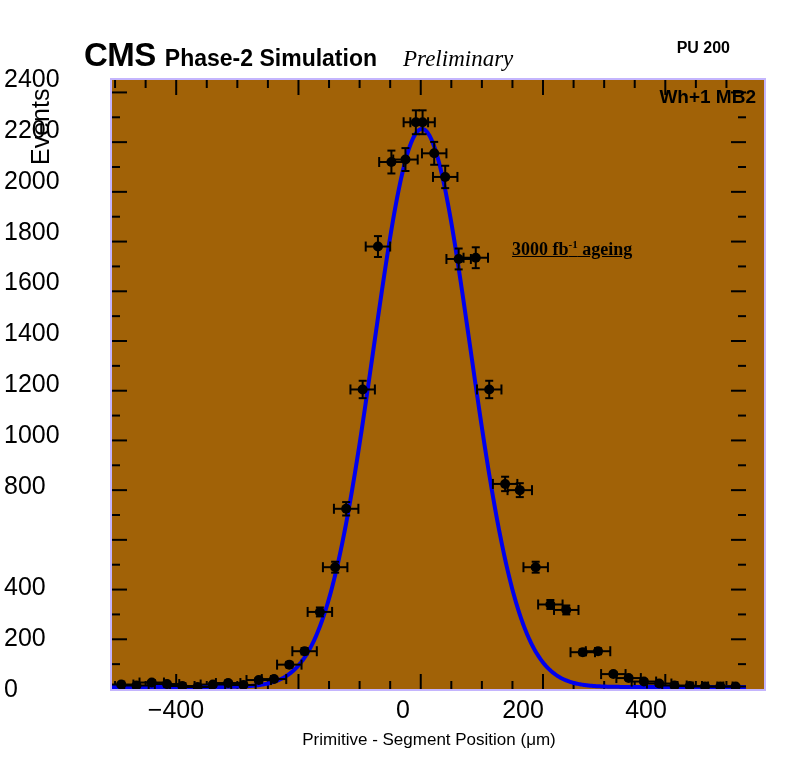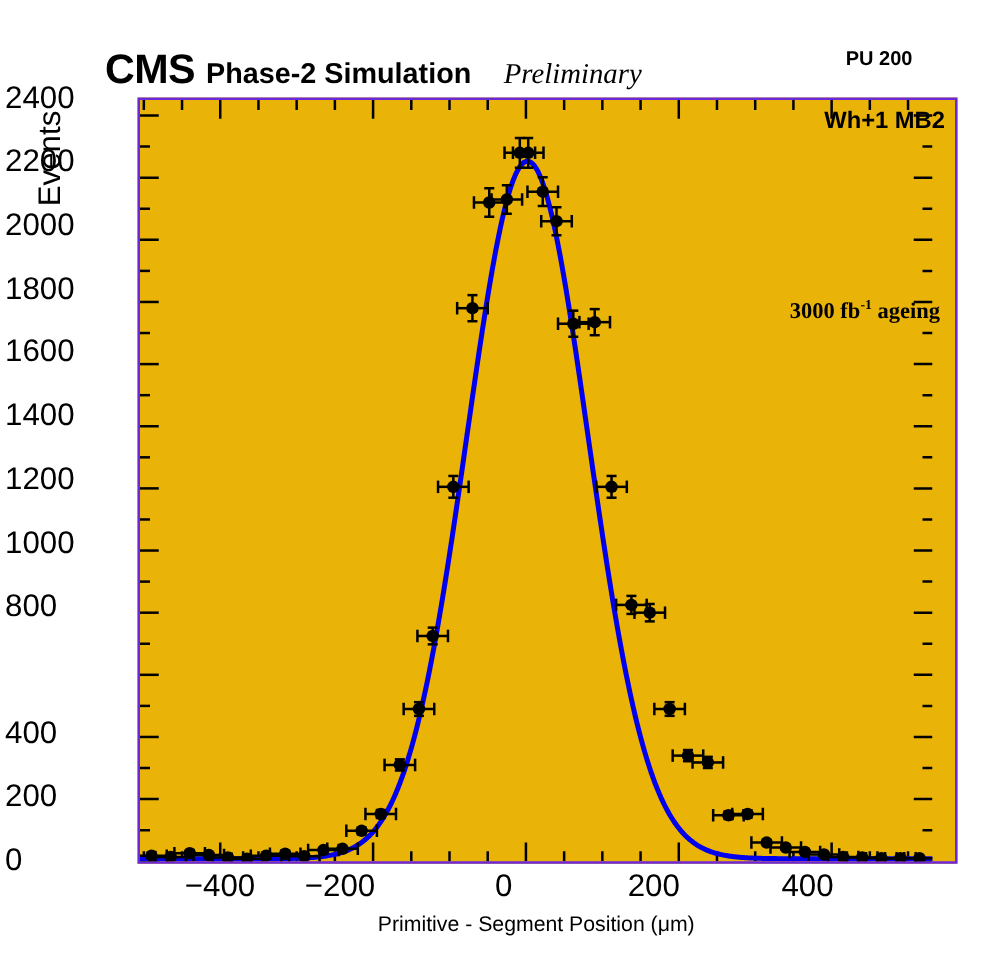--- a/index.html
+++ b/index.html
@@ -12,25 +12,25 @@
   .hdr-left{position:absolute;left:84px;top:0;display:flex;align-items:baseline;text-align:center;}
   .cms{font-weight:bold;font-size:33px;letter-spacing:-.5px;line-height:1;}
   .phase{font-weight:bold;font-size:23px;margin-left:9px;line-height:1;}
   .prelim{font-family:"Liberation Serif",serif;font-style:italic;
           font-size:23px;margin-left:26px;line-height:1;}
   .hdr-right{position:absolute;right:66px;top:2px;
              font-weight:bold;font-size:16px;line-height:1;text-align:center;}
 
   
   .frame{position:absolute;left:110px;top:78px;width:656px;height:613px;
-         border:2px solid #6d28d9;box-sizing:border-box;background:#eab308;}
+         border:2px solid #c4b5fd;box-sizing:border-box;background:#a16207;}
   .inplot-label{position:absolute;right:8px;top:6px;
                 font-weight:bold;font-size:19px;}
 
-  .ann{position:absolute;text-align:right;white-space:nowrap;}
+  .ann{position:absolute;text-align:left;white-space:nowrap;text-decoration:underline;}
   .ann1{left:400px;top:158px;width:240px;font-family:"Liberation Serif",serif;
         font-weight:bold;font-size:18px;}
   .ann1 sup{font-size:11px;vertical-align:super;}
   .ann2{left:400px;top:200px;width:240px;font-size:19px;}
 
   
   .ylab{position:absolute;font-size:25px;white-space:nowrap;
         transform:rotate(-90deg);transform-origin:left top;
         left:26px;top:165px;}
   .xlab{position:absolute;left:110px;top:730px;width:638px;
@@ -67,21 +67,20 @@
     <div class="ytick" style="top:422px">1000</div>
     <div class="ytick" style="top:473px">800</div>
     <div class="ytick" style="top:574px">400</div>
     <div class="ytick" style="top:625px">200</div>
     <div class="ytick" style="top:676px">0</div>
   </div>
 
   <div class="ylab">Events</div>
 
   <div class="xtick" style="left:116px">−400</div>
-  <div class="xtick" style="left:212px">−200</div>
   <div class="xtick" style="left:343px">0</div>
   <div class="xtick" style="left:463px">200</div>
   <div class="xtick" style="left:586px">400</div>
 
   <div class="xlab">Primitive - Segment Position (μm)</div>
 
   <div class="frame">
     <div class="inplot-label">Wh+1 MB2</div>
 
     <div class="ann ann1">

